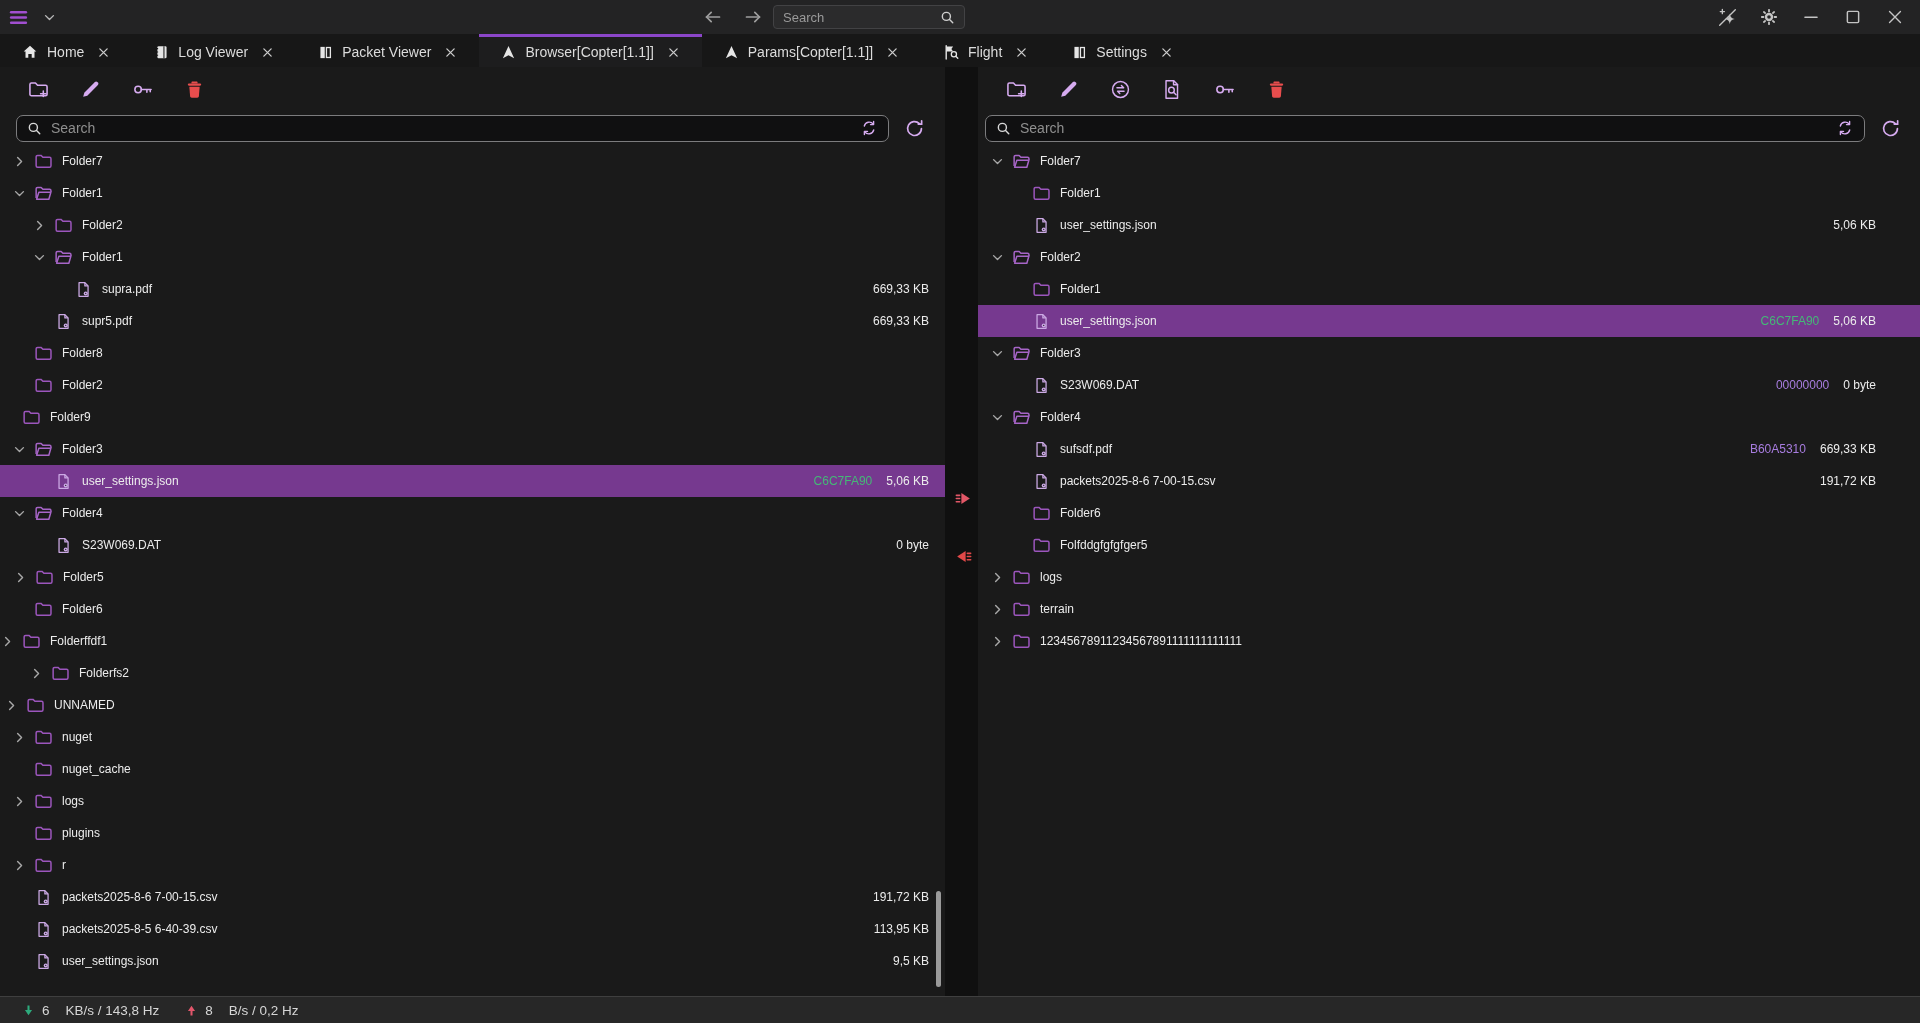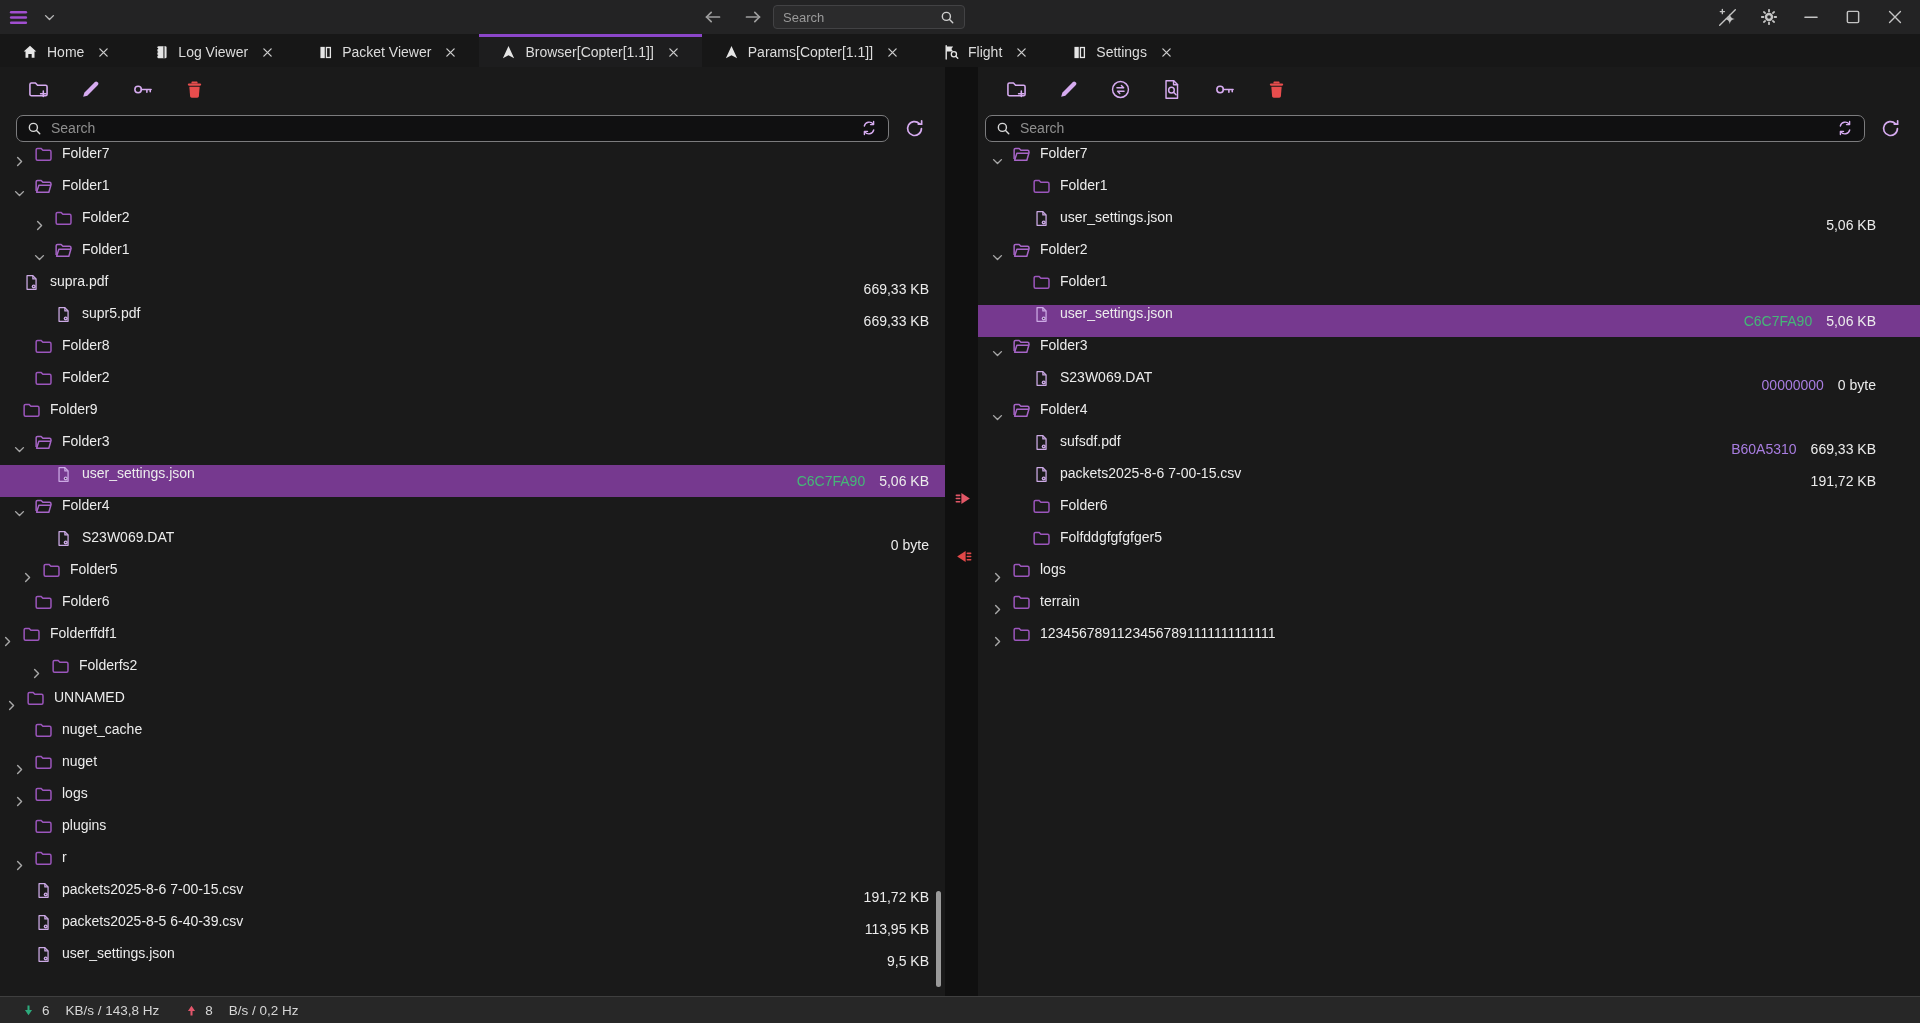--- a/index.html
+++ b/index.html
@@ -53,21 +53,21 @@
   .searchbox{flex:1;height:27px;border:1px solid #7c7c7e;border-radius:7px;background:#101011;
     display:flex;align-items:center;padding:0 10px;gap:9px}
   .searchbox .icon{color:#d8d8d8}
   .searchbox .sync-ic{color:#d6abf0}
   .searchbox input{flex:1;min-width:0;background:transparent;border:none;outline:none;color:#e0e0e0;font-size:14px}
   .searchbox input::placeholder{color:#8f8f8f}
   .refresh-btn{width:24px;height:24px;display:flex;align-items:center;justify-content:center;color:#d6abf0}
 
   
   .tree{flex:1;overflow:hidden;position:relative}
-  .row{height:32px;display:flex;font-size:14px;color:#ececec;cursor:pointer;white-space:nowrap}
+  .row{height:32px;display:flex;align-items:center;font-size:12px;color:#ececec;cursor:pointer;white-space:nowrap}
   .row.selected{background:var(--selection)}
   .chev,.chev-sp{width:22px;flex:none;display:inline-flex;align-items:center;justify-content:flex-start}
   .chev{color:#a8a8a8}
   .ficon{width:19px;height:19px;flex:none;margin-right:9px}
   .c-folder{color:#9c56bd}
   .c-folder-open{color:#a765c8}
   .c-file{color:#cba9e4}
   .row .meta{margin-left:auto;display:flex;align-items:center;gap:14px}
   .left-panel .meta{padding-right:16px}
   .right-panel .meta{padding-right:44px}
@@ -420,21 +420,21 @@
             <svg width="19" height="19" viewBox="0 0 16 16">
               <g fill="none" stroke="currentColor" stroke-width="1.25" stroke-linejoin="round">
                 <path d="M1.8 11.8V4.1c0-.7.5-1.2 1.2-1.2h3l1.5 1.6h5.6c.7 0 1.2.5 1.2 1.2v1"></path>
                 <path d="M4.1 6.9h10.1l-1.7 5.9H2.2z"></path>
               </g>
             </svg>
           </span>
           <span class="label">Folder1</span>
           <span class="meta"></span>
         </div>
-        <div class="row" style="">
+        <div class="row" style="padding-left:52px">
           <span class="chev-sp"></span>
           <span class="icon ficon c-file">
             <svg width="17" height="17" viewBox="0 0 16 16">
               <g stroke="currentColor" stroke-width="1.2" fill="none" stroke-linejoin="round">
                 <path d="M3.8 1.6h5.5l3 3v9.8H3.8z"></path>
                 <path d="M9.3 1.6v3h3"></path>
               </g>
               <circle cx="10.1" cy="11.7" r="1.9" fill="currentColor"></circle>
               <circle cx="10.1" cy="11.7" r=".55" fill="#1a1a1a"></circle>
             </svg>
@@ -553,21 +553,21 @@
               </g>
               <circle cx="10.1" cy="11.7" r="1.9" fill="currentColor"></circle>
               <circle cx="10.1" cy="11.7" r=".55" fill="#1a1a1a"></circle>
             </svg>
           </span>
           <span class="label">S23W069.DAT</span>
           <span class="meta">
             <span class="size">0 byte</span>
           </span>
         </div>
-        <div class="row" style="padding-left:20px">
+        <div class="row" style="padding-left:13px">
           <span class="icon chev">
             <svg width="15" height="15" viewBox="0 0 16 16">
               <path d="M6 3.8 10.2 8 6 12.2" fill="none" stroke="currentColor" stroke-width="1.5" stroke-linecap="round" stroke-linejoin="round"></path>
             </svg>
           </span>
           <span class="icon ficon c-folder">
             <svg width="19" height="19" viewBox="0 0 16 16">
               <path d="M1.8 4.1c0-.7.5-1.2 1.2-1.2h3l1.5 1.6h5.6c.7 0 1.2.5 1.2 1.2v5.9c0 .7-.5 1.2-1.2 1.2H3c-.7 0-1.2-.5-1.2-1.2z" fill="none" stroke="currentColor" stroke-width="1.25"></path>
             </svg>
           </span>
@@ -620,41 +620,41 @@
           </span>
           <span class="icon ficon c-folder">
             <svg width="19" height="19" viewBox="0 0 16 16">
               <path d="M1.8 4.1c0-.7.5-1.2 1.2-1.2h3l1.5 1.6h5.6c.7 0 1.2.5 1.2 1.2v5.9c0 .7-.5 1.2-1.2 1.2H3c-.7 0-1.2-.5-1.2-1.2z" fill="none" stroke="currentColor" stroke-width="1.25"></path>
             </svg>
           </span>
           <span class="label">UNNAMED</span>
           <span class="meta"></span>
         </div>
         <div class="row" style="padding-left:12px">
+          <span class="icon chev">
+            <svg width="15" height="15" viewBox="0 0 16 16">
+              <path d="M6 3.8 10.2 8 6 12.2" fill="none" stroke="currentColor" stroke-width="1.5" stroke-linecap="round" stroke-linejoin="round"></path>
+            </svg>
+          </span>
+          <span class="icon ficon c-folder">
+            <svg width="19" height="19" viewBox="0 0 16 16">
+              <path d="M1.8 4.1c0-.7.5-1.2 1.2-1.2h3l1.5 1.6h5.6c.7 0 1.2.5 1.2 1.2v5.9c0 .7-.5 1.2-1.2 1.2H3c-.7 0-1.2-.5-1.2-1.2z" fill="none" stroke="currentColor" stroke-width="1.25"></path>
+            </svg>
+          </span>
+          <span class="label">nuget</span>
+          <span class="meta"></span>
+        </div>
+        <div class="row" style="padding-left:12px">
           <span class="chev-sp"></span>
           <span class="icon ficon c-folder">
             <svg width="19" height="19" viewBox="0 0 16 16">
               <path d="M1.8 4.1c0-.7.5-1.2 1.2-1.2h3l1.5 1.6h5.6c.7 0 1.2.5 1.2 1.2v5.9c0 .7-.5 1.2-1.2 1.2H3c-.7 0-1.2-.5-1.2-1.2z" fill="none" stroke="currentColor" stroke-width="1.25"></path>
             </svg>
           </span>
           <span class="label">nuget_cache</span>
-          <span class="meta"></span>
-        </div>
-        <div class="row" style="padding-left:12px">
-          <span class="icon chev">
-            <svg width="15" height="15" viewBox="0 0 16 16">
-              <path d="M6 3.8 10.2 8 6 12.2" fill="none" stroke="currentColor" stroke-width="1.5" stroke-linecap="round" stroke-linejoin="round"></path>
-            </svg>
-          </span>
-          <span class="icon ficon c-folder">
-            <svg width="19" height="19" viewBox="0 0 16 16">
-              <path d="M1.8 4.1c0-.7.5-1.2 1.2-1.2h3l1.5 1.6h5.6c.7 0 1.2.5 1.2 1.2v5.9c0 .7-.5 1.2-1.2 1.2H3c-.7 0-1.2-.5-1.2-1.2z" fill="none" stroke="currentColor" stroke-width="1.25"></path>
-            </svg>
-          </span>
-          <span class="label">nuget</span>
           <span class="meta"></span>
         </div>
         <div class="row" style="padding-left:12px">
           <span class="icon chev">
             <svg width="15" height="15" viewBox="0 0 16 16">
               <path d="M6 3.8 10.2 8 6 12.2" fill="none" stroke="currentColor" stroke-width="1.5" stroke-linecap="round" stroke-linejoin="round"></path>
             </svg>
           </span>
           <span class="icon ficon c-folder">
             <svg width="19" height="19" viewBox="0 0 16 16">

